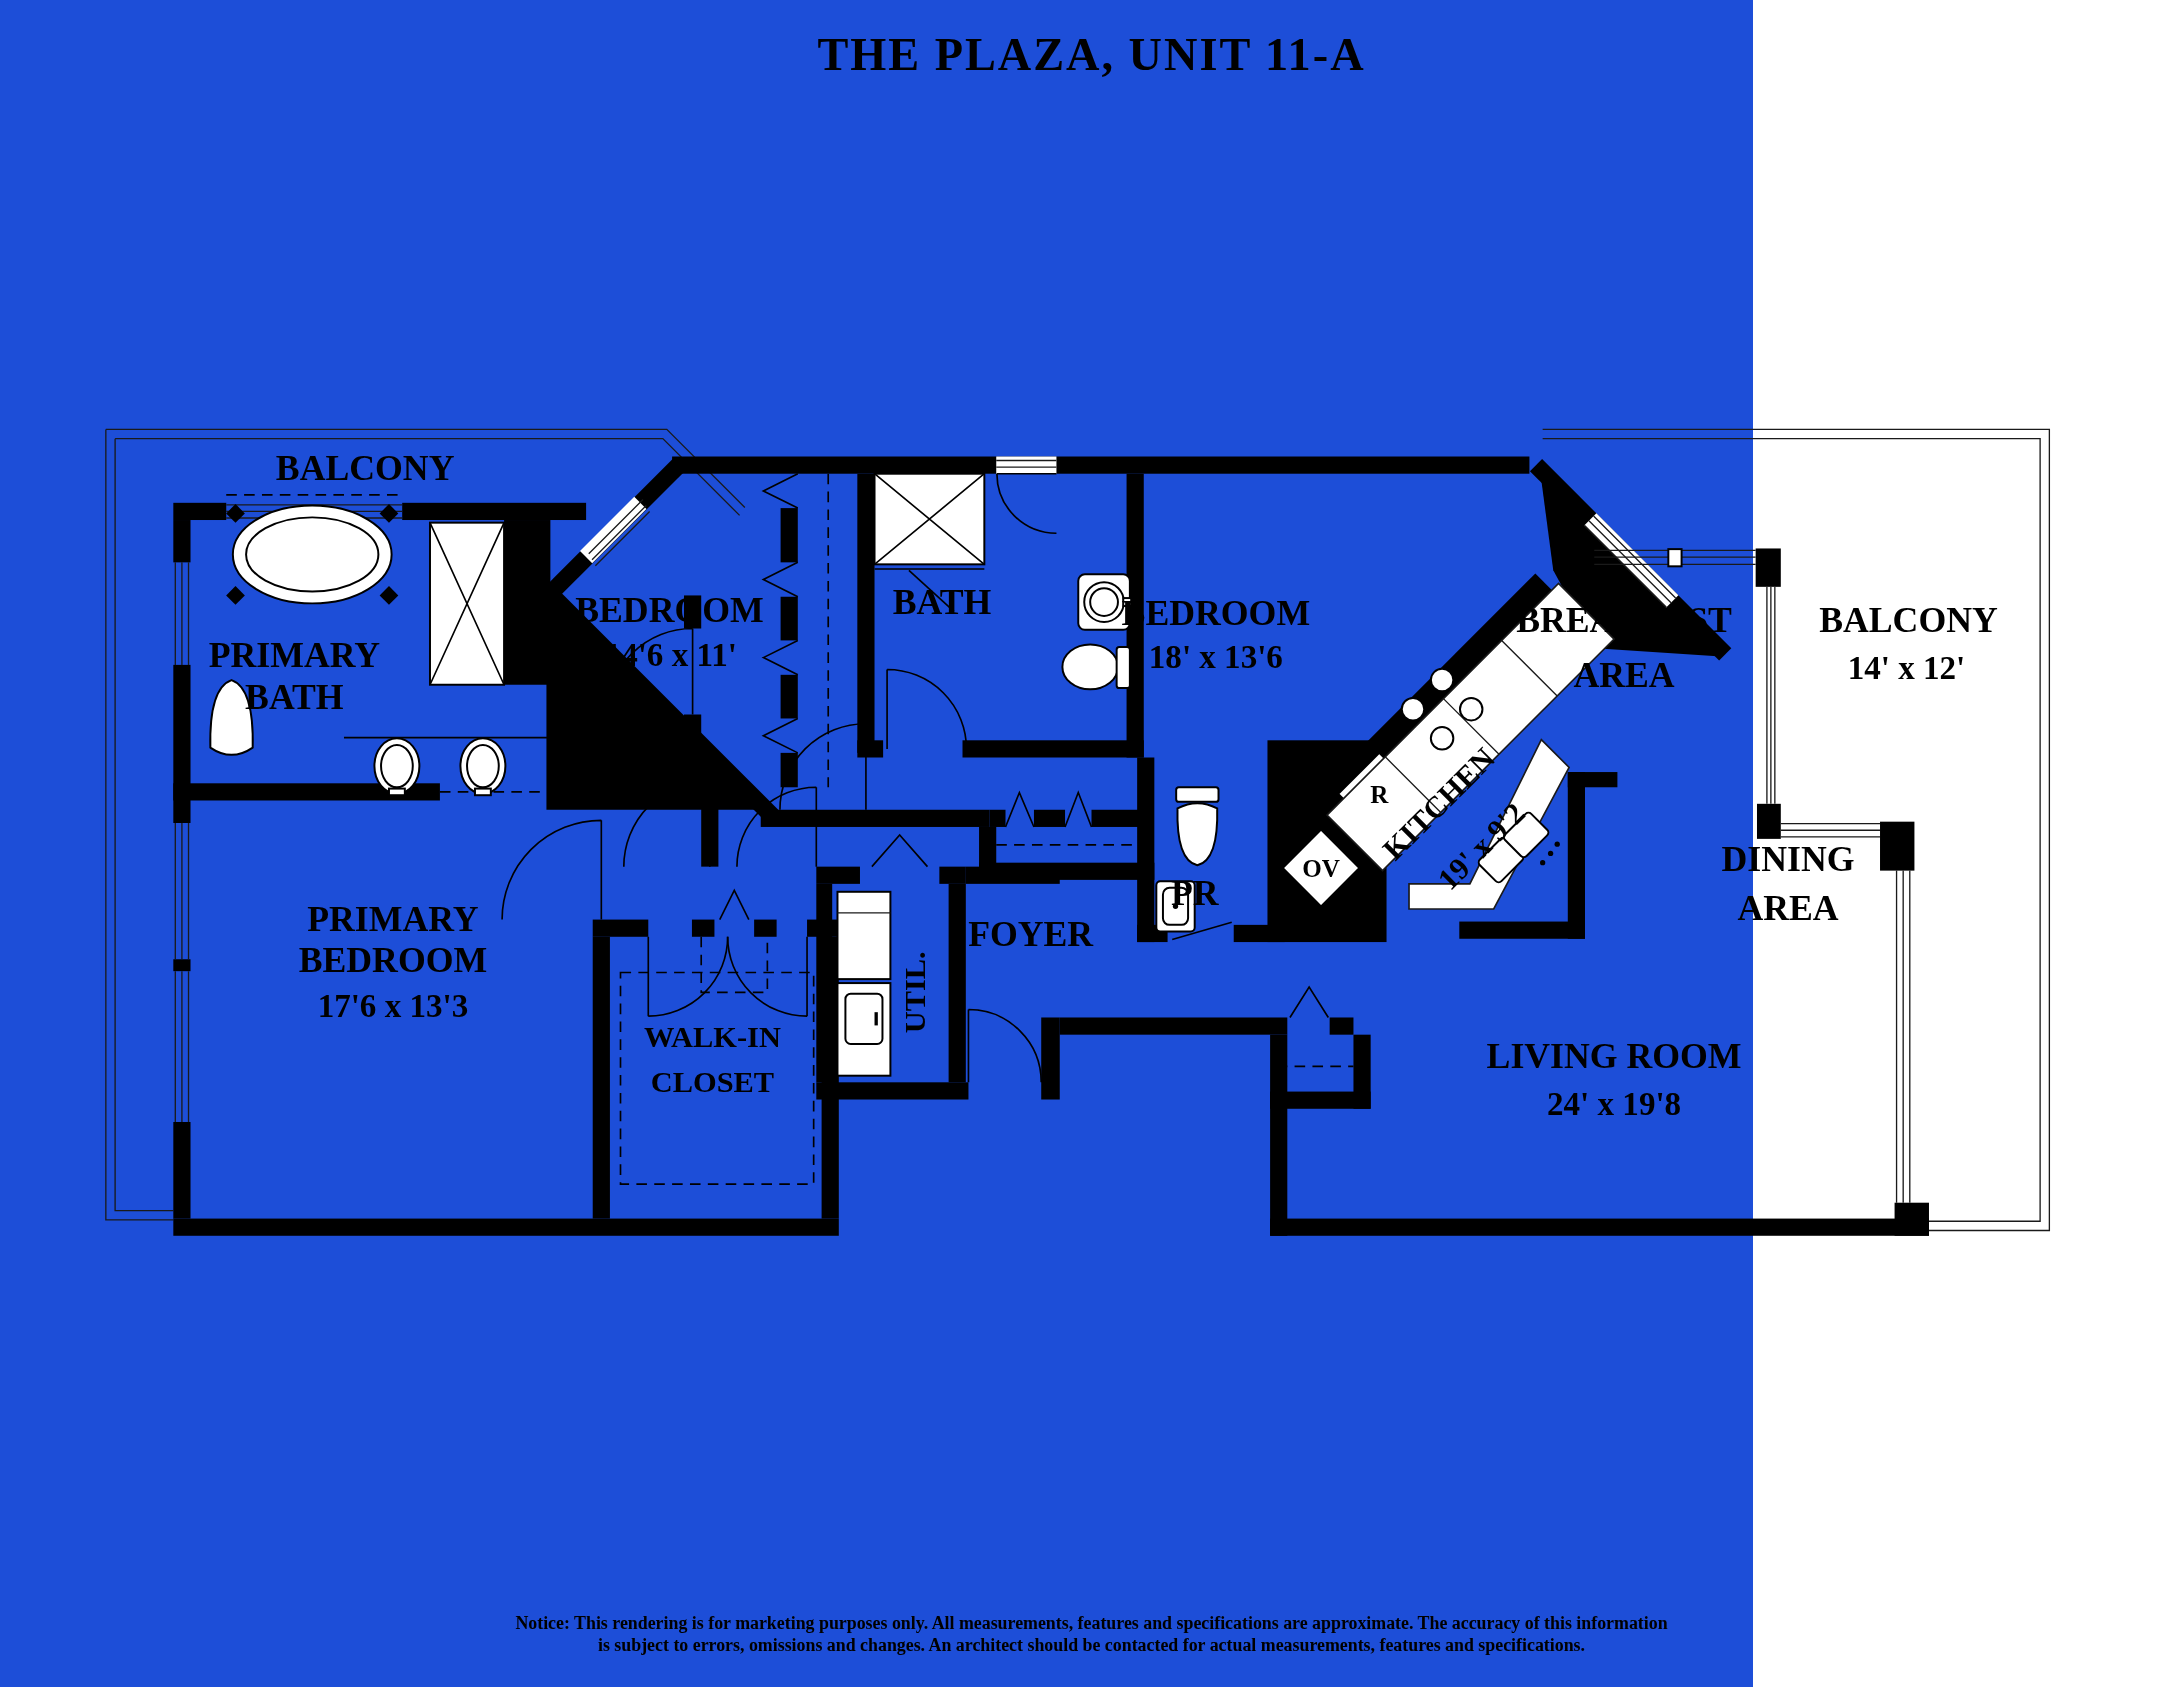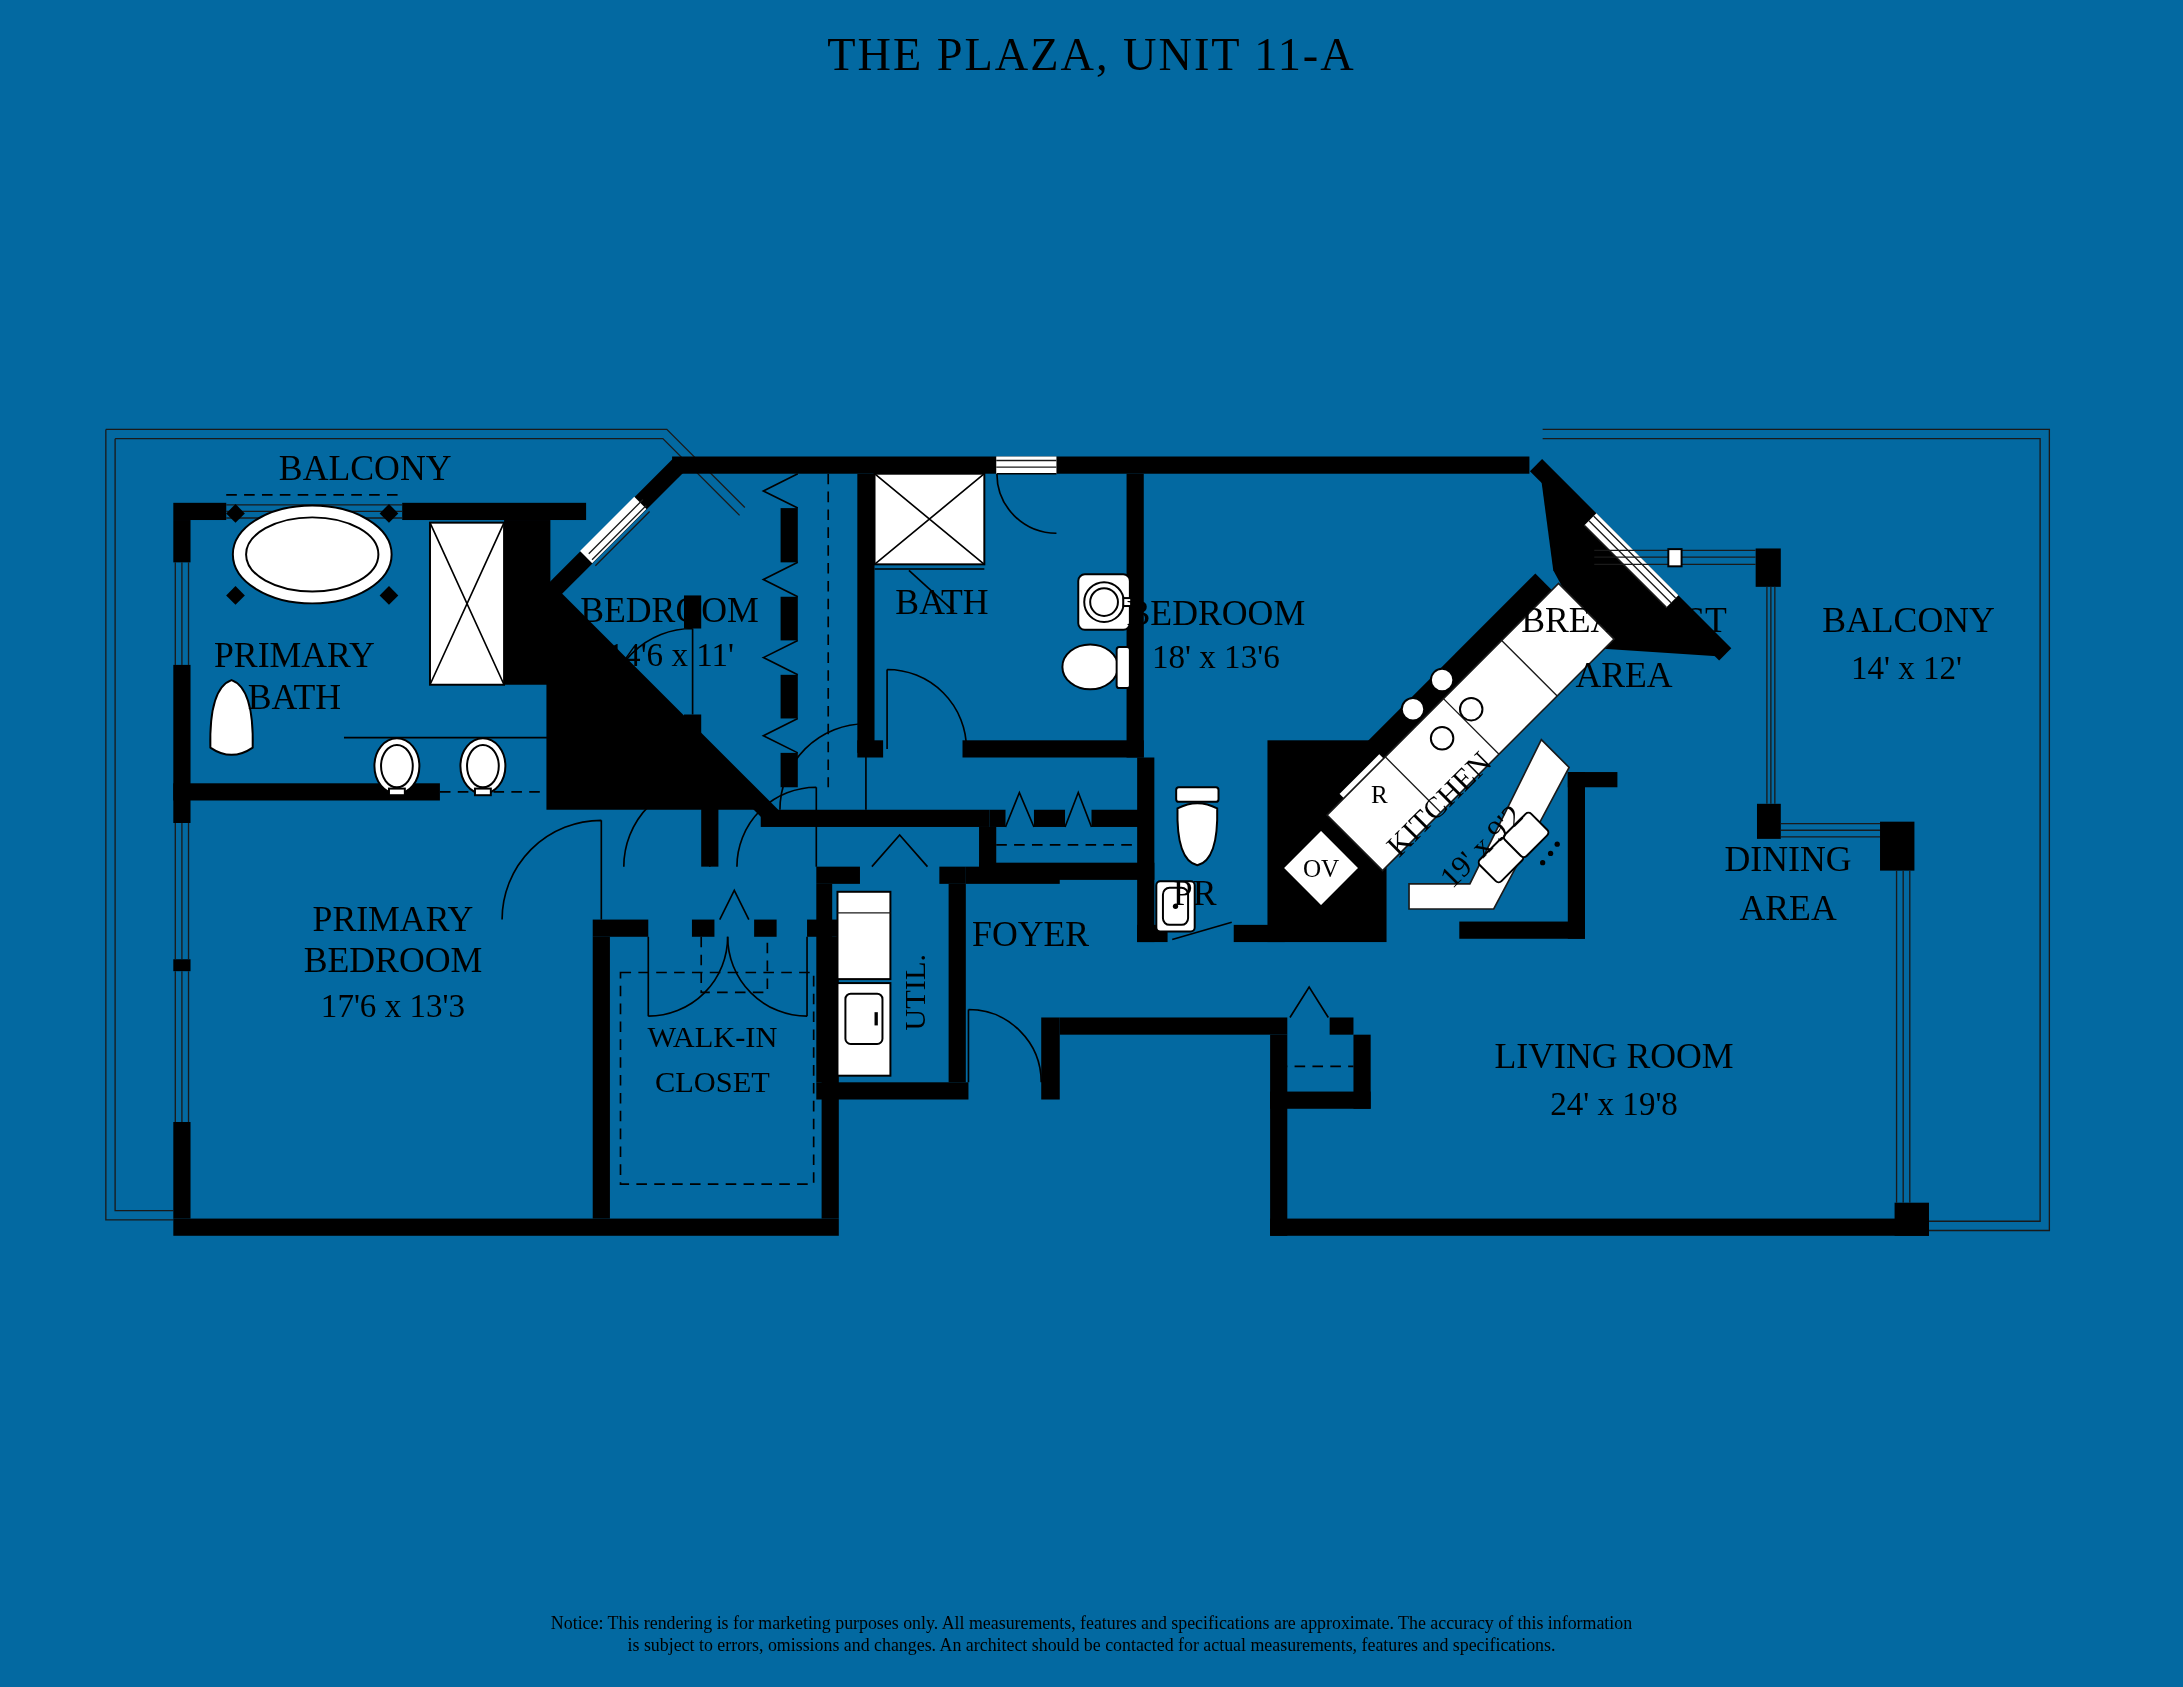--- a/index.html
+++ b/index.html
@@ -1,16 +1,16 @@
 <!DOCTYPE html>
 <html style="font-size:10.6px"><head>
 <meta charset="utf-8">
 <style>
   html,body{margin:0;padding:0;background:#fff;}
-  .page{width:2183px;height:1687px;position:relative;background:#0369a1;font-family:"Liberation Serif","DejaVu Serif",serif;}
+  .page{width:1753px;height:1687px;position:relative;background:#1d4ed8;font-family:"Liberation Serif","DejaVu Serif",serif;font-weight:bold;}
   svg{position:absolute;top:0;left:0;}
   text{fill:#000;font-family:"Liberation Serif","DejaVu Serif",serif;}
   .t-title{font-size:70px;letter-spacing:3px;}
   .t-room{font-size:54px;}
   .t-dim{font-size:50px;}
   .t-small{font-size:46px;}
   .t-tiny{font-size:38px;}
   .t-notice{font-size:27px;}
   .wall{fill:#000;stroke:none;}
   .wline{stroke:#000;stroke-width:26;fill:none;}

